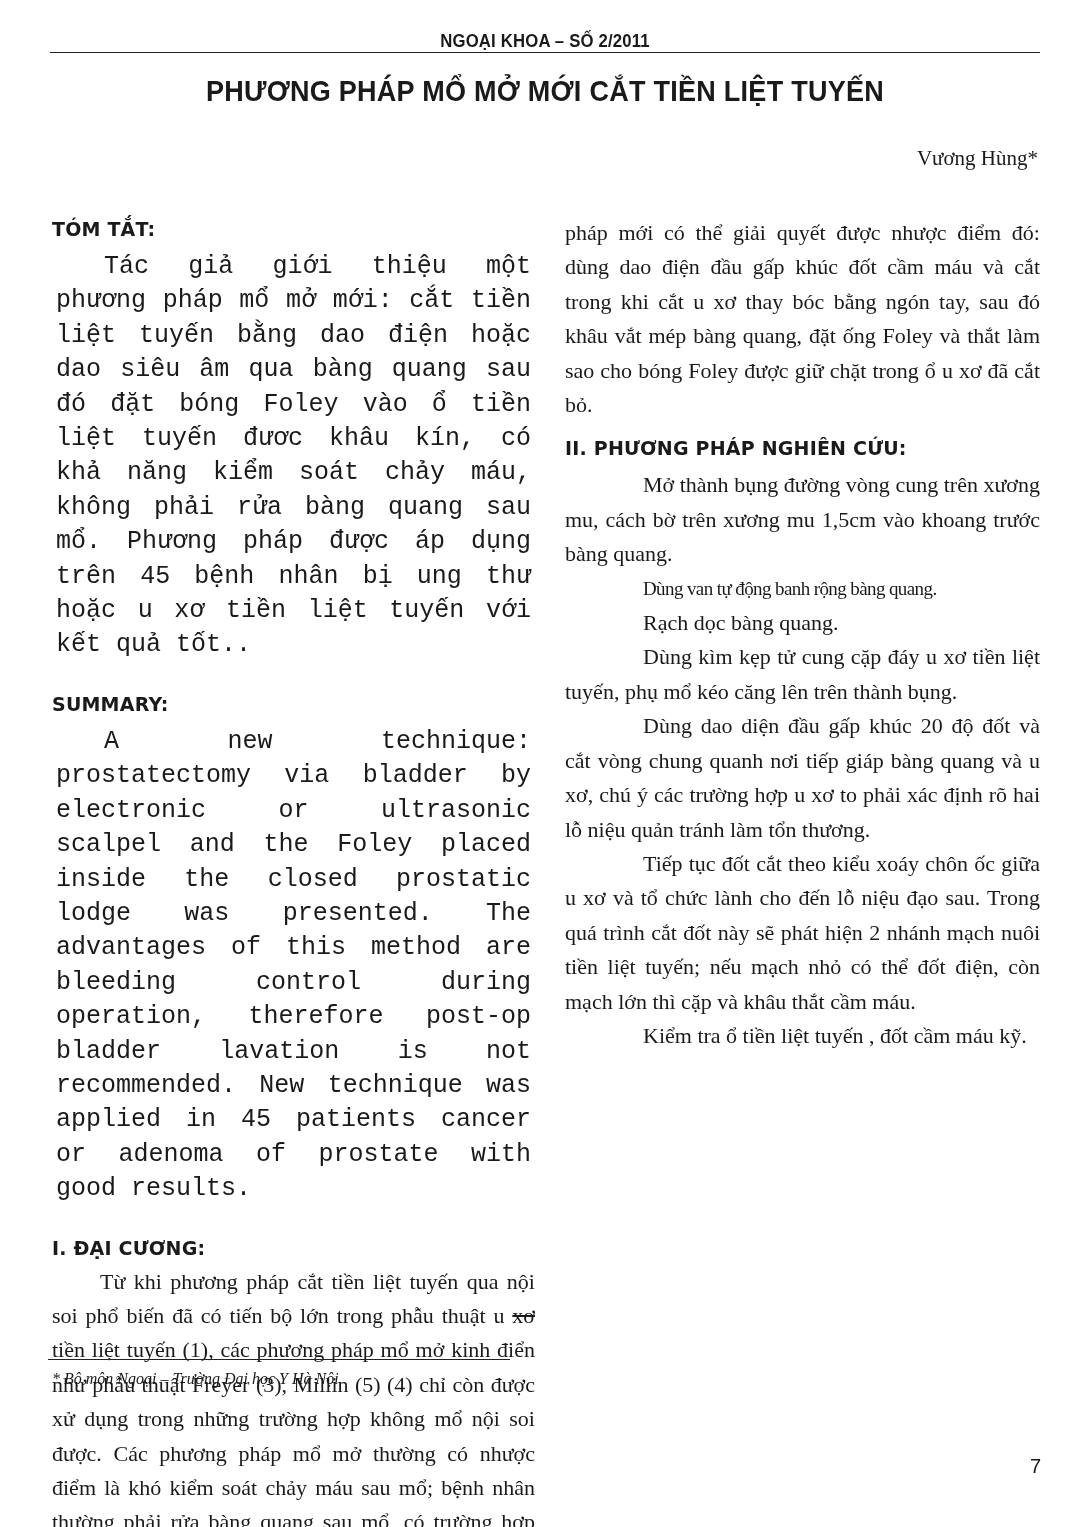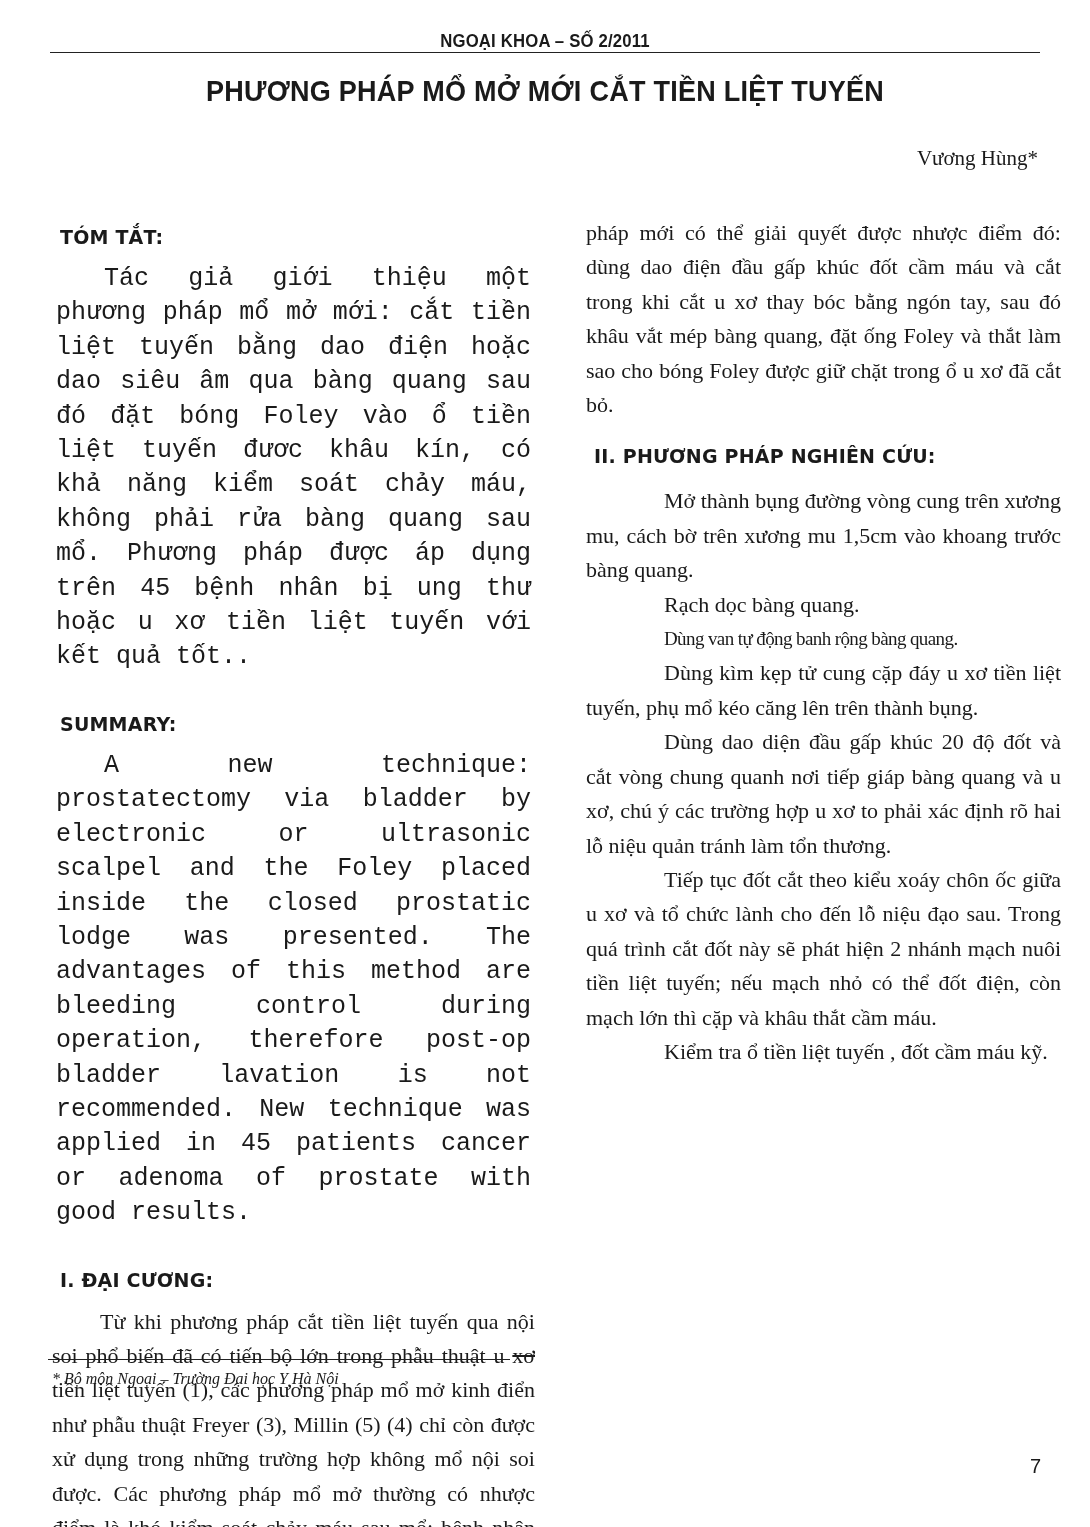--- a/index.html
+++ b/index.html
@@ -18,24 +18,24 @@
     left: 0; width: 1090px; top: 74px; text-align: center;
     font-family: "Liberation Sans", sans-serif; font-weight: bold; font-size: 30px;
     transform: scaleX(0.9); letter-spacing: 0.3px;
   }
   .author {
     right: 52px; top: 146px;
     font-family: "Liberation Serif", serif; font-weight: normal; font-size: 21px;
   }
   .col { top: 212px; }
   .col-left { left: 52px; width: 483px; }
-  .col-right { left: 586px; width: 475px; top: 216px; }
+  .col-right { left: 565px; width: 475px; top: 216px; }
   .heading {
     font-family: "DejaVu Sans", sans-serif; font-weight: bold; font-size: 19px;
-    margin: 8px; line-height: 34px; letter-spacing: 0.2px;
+    margin: 0; line-height: 34px; letter-spacing: 0.2px;
   }
   .sans-para {
     font-family: Liberation Mono, monospace; font-size: 25px;
     line-height: 34.4px; text-align: justify; margin: 4px;
   }
   .serif-para {
     font-family: "Liberation Serif", serif; font-size: 22px;
     line-height: 34.4px; text-align: justify; margin: 0;
   }
   .indent1 { text-indent: 48px; }
@@ -82,22 +82,22 @@
     <p class="serif-para indent1"><span>Từ khi phương pháp cắt tiền liệt tuyến qua nội soi phổ biến đã có tiến bộ lớn trong phẫu thuật u </span><span class="strike">xơ</span><span> tiền liệt tuyến (1), các phương pháp mổ mở kinh điển như phẫu thuật Freyer (3), Millin (5) (4) chỉ còn được xử dụng trong những trường hợp không mổ nội soi được. Các phương pháp mổ mở thường có nhược điểm là khó kiểm soát chảy máu sau mổ; bệnh nhân thường phải rửa bàng quang sau mổ, có trường hợp phải dùng hàng chục lít huyết thanh rửa sau mổ. Với phương</span></p>
   </section>
 </div>
 
 <div class="abs col col-right">
   <p class="serif-para">pháp mới có thể giải quyết được nhược điểm đó: dùng dao điện đầu gấp khúc đốt cầm máu và cắt trong khi cắt u xơ thay bóc bằng ngón tay, sau đó khâu vắt mép bàng quang, đặt ống Foley và thắt làm sao cho bóng Foley được giữ chặt trong ổ u xơ đã cắt bỏ.</p>
   <div class="gap-s"></div>
   <section>
     <h2 class="heading" style="line-height:40px;">II. PHƯƠNG PHÁP NGHIÊN CỨU:</h2>
     <p class="serif-para indent2">Mở thành bụng đường vòng cung trên xương mu, cách bờ trên xương mu 1,5cm vào khoang trước bàng quang.</p>
+    <p class="serif-para indent2 compact">Dùng van tự động banh rộng bàng quang.</p>
     <p class="serif-para indent2">Rạch dọc bàng quang.</p>
-    <p class="serif-para indent2 compact">Dùng van tự động banh rộng bàng quang.</p>
     <p class="serif-para indent2">Dùng kìm kẹp tử cung cặp đáy u xơ tiền liệt tuyến, phụ mổ kéo căng lên trên thành bụng.</p>
     <p class="serif-para indent2">Dùng dao diện đầu gấp khúc 20 độ đốt và cắt vòng chung quanh nơi tiếp giáp bàng quang và u xơ, chú ý các trường hợp u xơ to phải xác định rõ hai lỗ niệu quản tránh làm tổn thương.</p>
     <p class="serif-para indent2">Tiếp tục đốt cắt theo kiểu xoáy chôn ốc giữa u xơ và tổ chức lành cho đến lỗ niệu đạo sau. Trong quá trình cắt đốt này sẽ phát hiện 2 nhánh mạch nuôi tiền liệt tuyến; nếu mạch nhỏ có thể đốt điện, còn mạch lớn thì cặp và khâu thắt cầm máu.</p>
     <p class="serif-para indent2">Kiểm tra ổ tiền liệt tuyến , đốt cầm máu kỹ.</p>
   </section>
 </div>
 
 <div class="abs footnote-rule"></div>
 <div class="abs footnote">* Bộ môn Ngoại – Trường Đại học Y Hà Nội</div>
 

